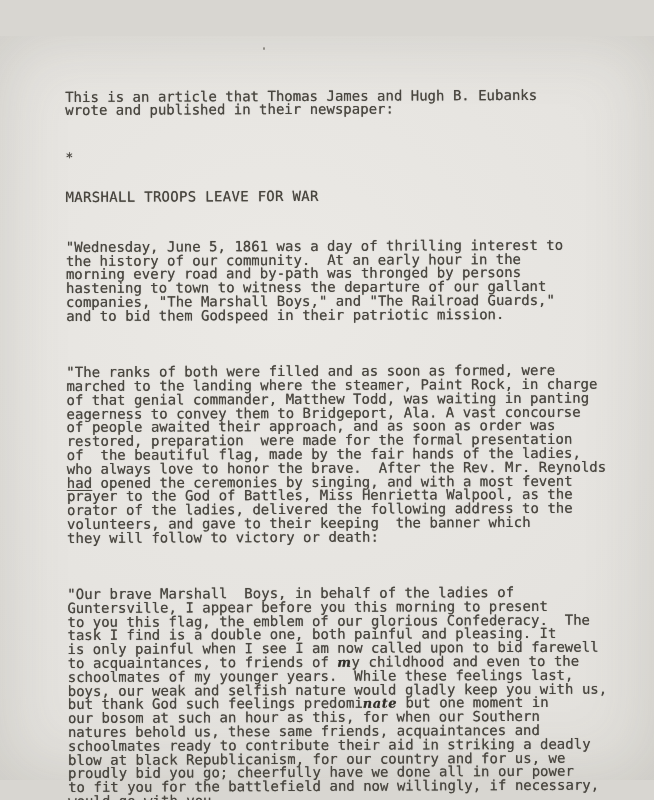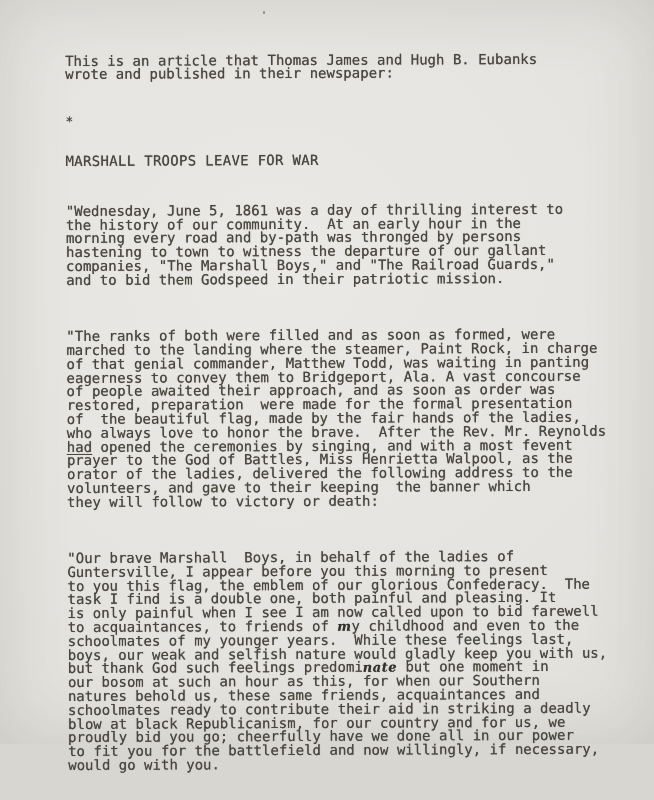--- a/index.html
+++ b/index.html
@@ -9,20 +9,21 @@
     height: 800px;
     overflow: hidden;
     background: #d8d6d1;
   }
   .photo {
     position: relative;
     width: 654px;
     height: 744px;
     background: radial-gradient(130% 110% at 42% 36%, #ebe9e5 0%, #e5e3df 48%, #e0ded9 82%, #d9d7d2 100%);
     box-shadow: inset 0 0 70px rgba(95, 92, 85, 0.18);
+    margin-top: 36px;
   }
   .speck {
     position: absolute;
     left: 263px;
     top: 11px;
     width: 2px;
     height: 3px;
     background: #8a8780;
     border-radius: 50%;
   }

